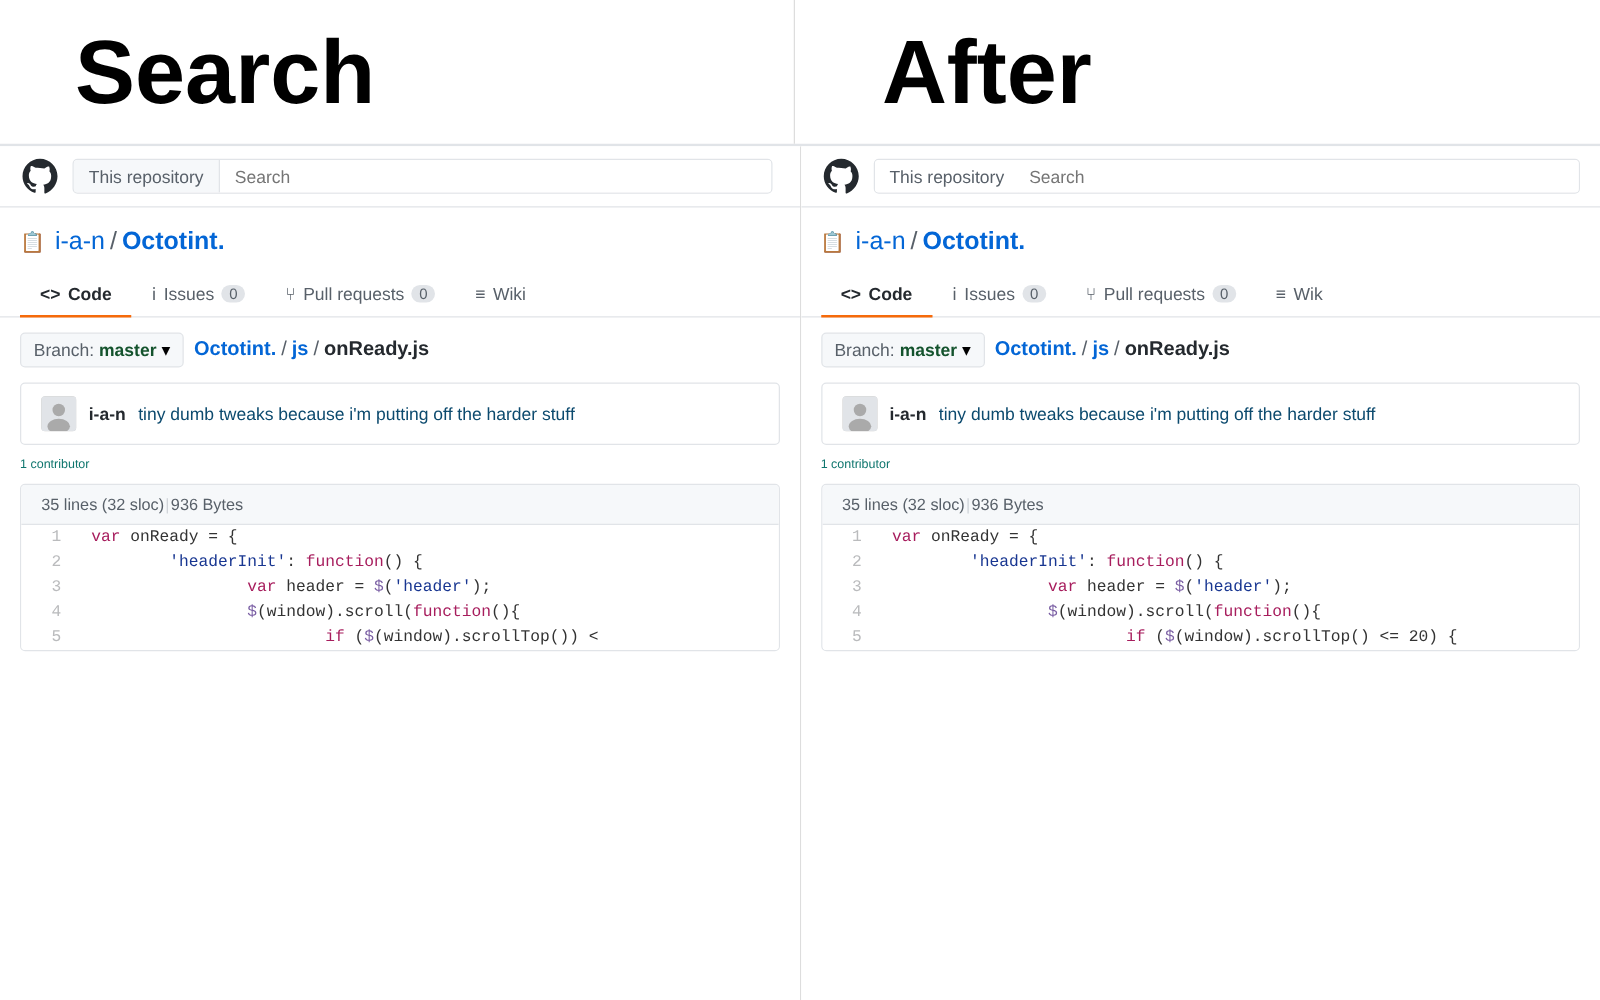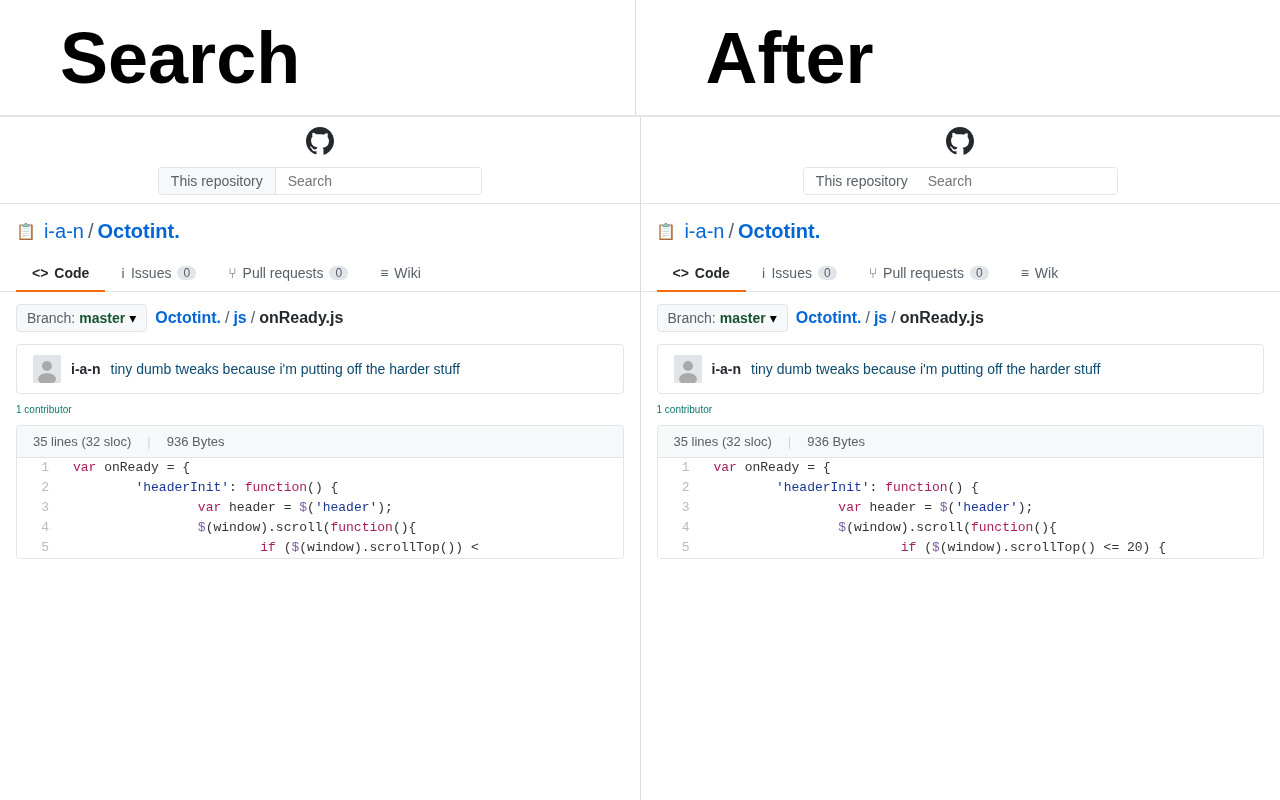--- a/index.html
+++ b/index.html
@@ -40,21 +40,20 @@
     }
 
     
     .gh-navbar {
       background: #fff;
       border-bottom: 1px solid #e1e4e8;
       padding: 8px 16px;
       display: flex;
       align-items: center;
       gap: 10px;
-      flex-direction: column;
     }
 
     .gh-logo {
       width: 32px;
       height: 32px;
       flex-shrink: 0;
     }
 
     .search-box-before {
       display: flex;
@@ -277,21 +276,21 @@
     }
 
     .code-stats-bar {
       background: #f6f8fa;
       border-bottom: 1px solid #e1e4e8;
       padding: 8px 16px;
       font-size: 13px;
       color: #586069;
       display: flex;
       align-items: flex-start;
-      gap: 16px;
+      gap: 1px;
     }
 
     .code-stat-divider {
       color: #d1d5da;
     }
 
     .code-body {
       background: #fff;
       font-family: 'SFMono-Regular', Consolas, 'Liberation Mono', Menlo, monospace;
       font-size: 13px;

